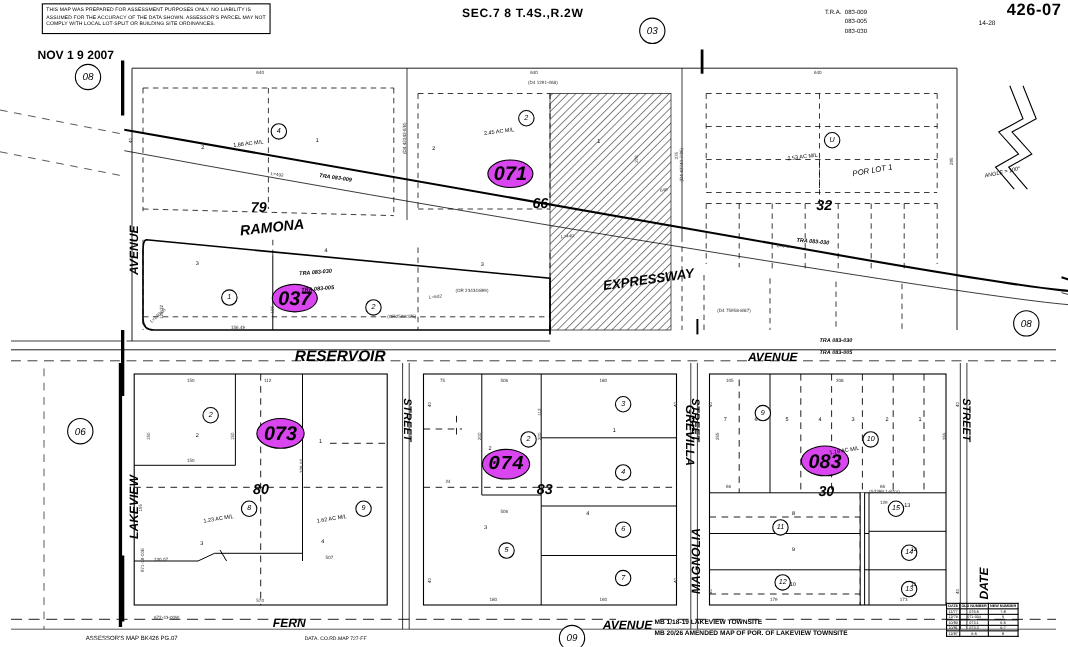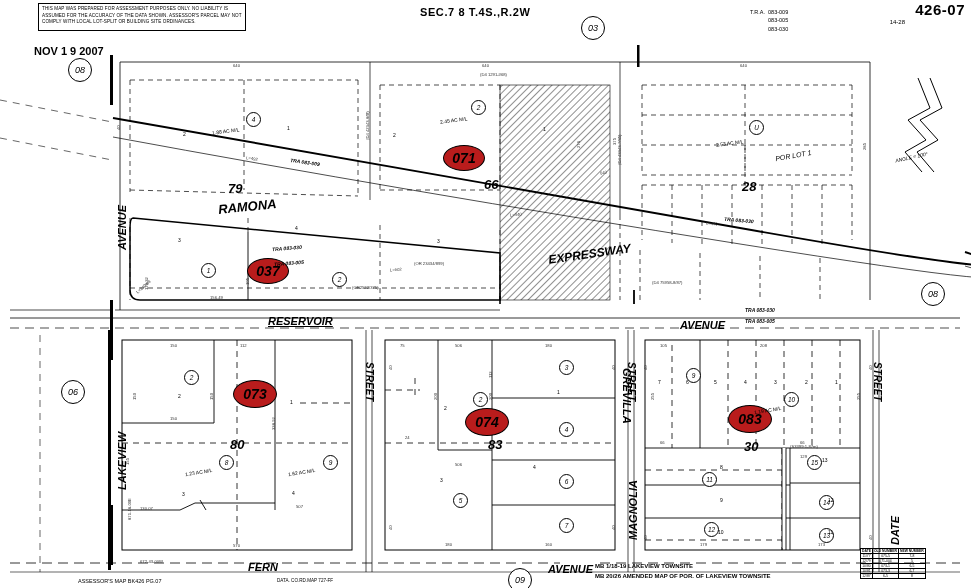--- a/index.html
+++ b/index.html
@@ -13,21 +13,21 @@
   .ital{font-style:italic;font-weight:bold;}
   .rot90{transform-origin:0 0;transform:rotate(-90deg);}
   .rotv{transform-origin:0 0;transform:rotate(90deg);}
   .circ{position:absolute;border:1px solid #000;border-radius:50%;
         display:flex;align-items:center;justify-content:center;
         font-style:italic;background:#fff;margin-left:16px;}
   .pcirc{width:13px;height:13px;font-size:6.5px;}
   .ecirc{width:22px;height:22px;font-size:9px;}
   .oval{position:absolute;border:1.4px solid #000;border-radius:50%;
         display:flex;align-items:center;justify-content:center;
-        font-size:14px;font-style:italic;font-weight:bold;background:#b91c1c;}
+        font-size:18px;font-style:italic;font-weight:bold;background:#d946ef;}
   .disclaimer{position:absolute;left:38px;top:3px;width:208px;height:28px;
     border:1px solid #000;font-size:4.6px;line-height:1.45;
     padding:2px 3px;box-sizing:border-box;letter-spacing:.1px;}
   .datestamp{position:absolute;left:10px;top:45px;font-size:11px;font-weight:bold;margin-left:24px;}
   .mapno{position:absolute;right:6px;top:1px;font-size:15px;font-weight:bold;letter-spacing:.5px;}
   .mapsub{position:absolute;right:66px;top:19px;font-size:6px;}
   .tra{position:absolute;left:750px;top:8px;font-size:5.5px;line-height:1.5;}
   .sectitle{position:absolute;left:420px;top:6px;font-size:11px;font-weight:bold;letter-spacing:.6px;}
   .revtbl{position:absolute;left:860px;top:548px;border-collapse:collapse;font-size:3.4px;}
   .revtbl td,.revtbl th{border:.5px solid #000;padding:0 1px;text-align:center;}
@@ -225,45 +225,45 @@
 </div>
 
 <div class="circ ecirc" style="left:52px;top:58px;">08</div>
 <div class="circ ecirc" style="left:565px;top:16px;">03</div>
 <div class="circ ecirc" style="left:45px;top:380px;">06</div>
 <div class="circ ecirc" style="left:905px;top:282px;">08</div>
 <div class="circ ecirc" style="left:492px;top:568px;">09</div>
 
 <div class="t ital" style="left:218px;top:200px;font-size:13px;transform:rotate(-6deg);">RAMONA</div>
 <div class="t ital" style="left:548px;top:248px;font-size:12px;transform:rotate(-8deg);">EXPRESSWAY</div>
-<div class="t ital" style="left:268px;top:316px;font-size:11px;text-decoration:underline;">RESERVOIR</div>
+<div class="t ital" style="left:268px;top:316px;font-size:14px;">RESERVOIR</div>
 <div class="t ital" style="left:680px;top:320px;font-size:11px;">AVENUE</div>
 <div class="t ital" style="left:248px;top:562px;font-size:11px;">FERN</div>
 <div class="t ital" style="left:548px;top:564px;font-size:11px;">AVENUE</div>
 
 <div class="t ital rot90" style="left:117px;top:250px;font-size:11px;">AVENUE</div>
 <div class="t ital rot90" style="left:117px;top:490px;font-size:11px;">LAKEVIEW</div>
 <div class="t ital rot90" style="left:628px;top:540px;font-size:11px;">MAGNOLIA</div>
 <div class="t ital rotv" style="left:632px;top:368px;font-size:11px;">GREVILLA</div>
 <div class="t ital rot90" style="left:890px;top:545px;font-size:11px;">DATE</div>
 <div class="t ital rotv" style="left:374px;top:362px;font-size:10px;">STREET</div>
 <div class="t ital rotv" style="left:636px;top:362px;font-size:10px;">STREET</div>
 <div class="t ital rotv" style="left:882px;top:362px;font-size:10px;">STREET</div>
 
 <div class="t" style="left:228px;top:182px;font-size:13px;font-weight:bold;font-style:italic;">79</div>
 <div class="t" style="left:484px;top:178px;font-size:13px;font-weight:bold;font-style:italic;">66</div>
-<div class="t" style="left:742px;top:180px;font-size:13px;font-weight:bold;font-style:italic;">28</div>
+<div class="t" style="left:742px;top:180px;font-size:13px;font-weight:bold;font-style:italic;">32</div>
 <div class="t" style="left:230px;top:438px;font-size:13px;font-weight:bold;font-style:italic;">80</div>
 <div class="t" style="left:488px;top:438px;font-size:13px;font-weight:bold;font-style:italic;">83</div>
 <div class="t" style="left:744px;top:440px;font-size:13px;font-weight:bold;font-style:italic;">30</div>
 
 <div class="oval" style="left:443px;top:145px;width:40px;height:24px;">071</div>
 <div class="oval" style="left:247px;top:258px;width:40px;height:24px;">037</div>
 <div class="oval" style="left:233px;top:380px;width:42px;height:26px;">073</div>
-<div class="oval" style="left:465px;top:408px;width:42px;height:26px;">074</div>
+<div class="oval" style="left:438px;top:408px;width:42px;height:26px;font-family:Liberation Mono, monospace;">074</div>
 <div class="oval" style="left:728px;top:405px;width:42px;height:26px;">083</div>
 
 <div class="circ pcirc" style="left:230px;top:112px;">4</div>
 <div class="t sm" style="left:212px;top:129px;transform:rotate(-7deg);">1.88 AC M/L</div>
 <div class="t sm" style="left:183px;top:132px;">2</div>
 <div class="t sm" style="left:287px;top:126px;">1</div>
 
 <div class="circ pcirc" style="left:455px;top:100px;">2</div>
 <div class="t sm" style="left:440px;top:118px;transform:rotate(-7deg);">2.45 AC M/L</div>
 <div class="t sm" style="left:435px;top:120px;opacity:0;"></div>

